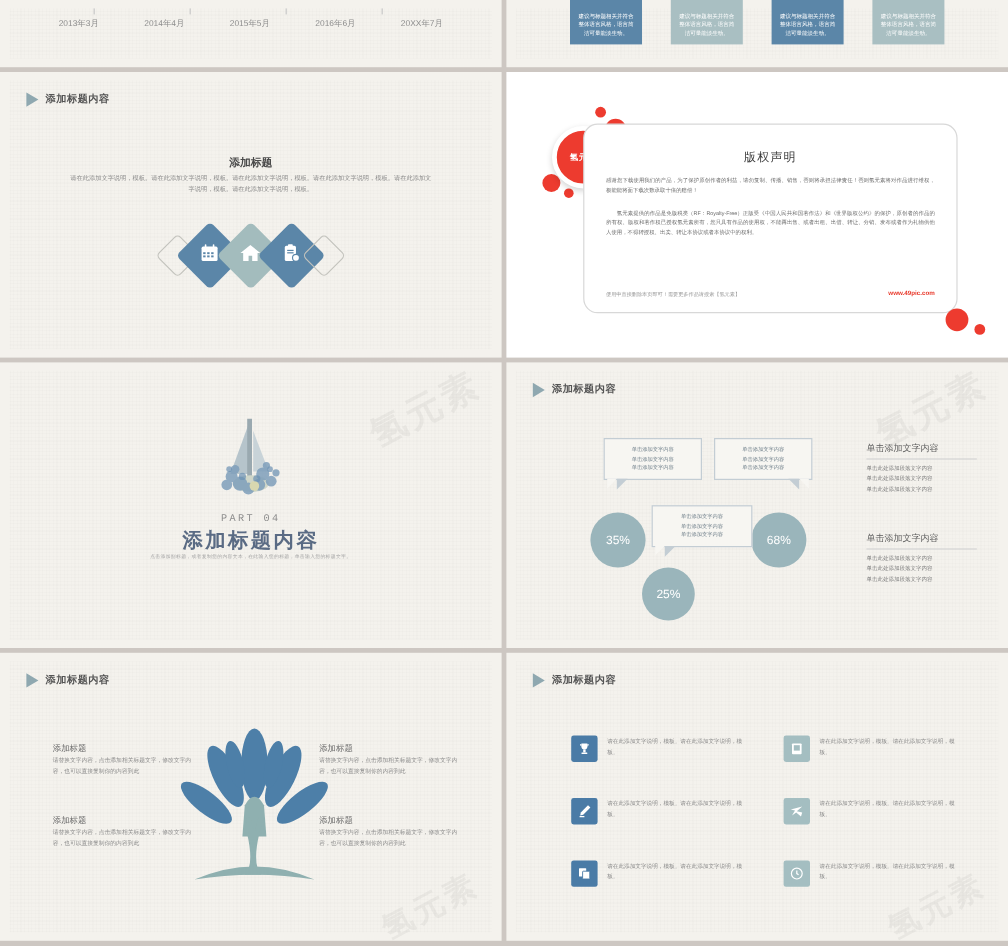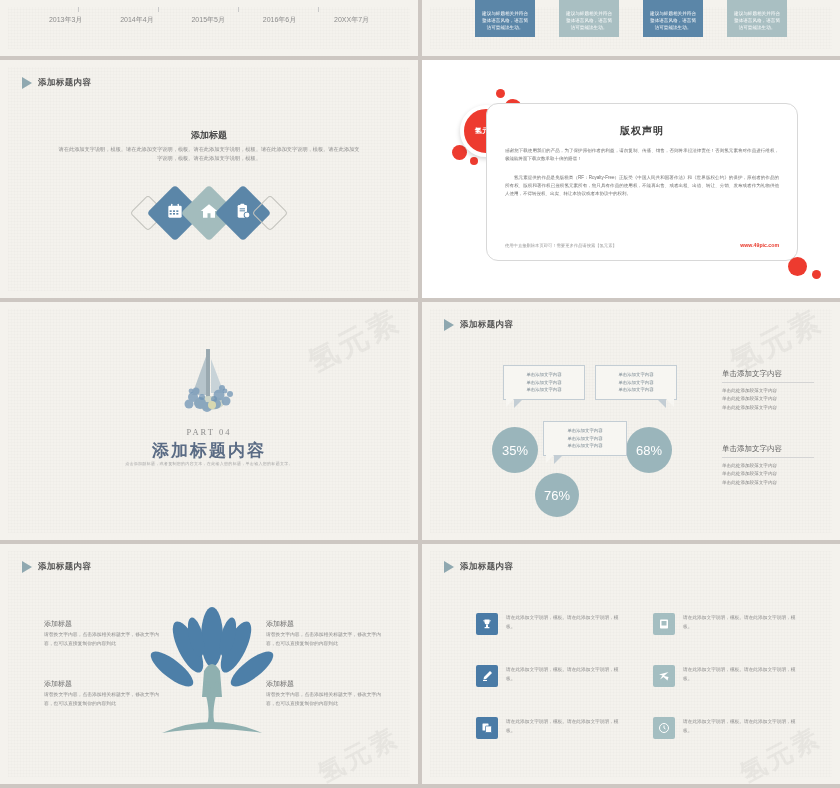--- a/index.html
+++ b/index.html
@@ -103,21 +103,21 @@
   .dia.teal{ background:#a3bcbd; }
   .dia .ic{ transform:rotate(-45deg); color:#fff; }
 
   
   .cp-box{
     position:absolute; left:56px; right:34px; top:36px; bottom:30px;
     border:1px solid #d8d8d8; border-radius:12px; background:#fff;
   }
   .cp-title{
     text-align:center; margin-top:20px;
-    font-size:10px; font-weight:bold; color:#3b3b3b; letter-spacing:1px;
+    font-size:10px; font-weight:normal; color:#3b3b3b; letter-spacing:1px;
   }
   .cp-p{
     margin:9px 18px 0; font-size:4.5px; line-height:1.85; color:#6d6d6d;
     text-align:justify;
   }
   .cp-p.indent{ text-indent:9px; margin-top:10px; }
   .cp-foot{
     position:absolute; left:18px; right:18px; bottom:12px;
     display:flex; align-items:center; justify-content:space-between;
   }
@@ -133,37 +133,37 @@
     color:#fff; font-size:7px; font-weight:bold; letter-spacing:.5px;
   }
   .cp-bub-br{ position:absolute; right:6px; bottom:8px; width:40px; height:26px; }
 
   
   .s5-art{
     position:absolute; left:0; right:0; top:38px; text-align:center;
   }
   .s5-part{
     position:absolute; left:0; right:0; top:118px; text-align:center;
-    font-family:Liberation Serif, serif;
+    font-family:Liberation Mono, monospace;
     font-size:8.5px; color:#8d8d8d; letter-spacing:2px;
   }
   .s5-big{
     position:absolute; left:0; right:0; top:130px; text-align:center;
     font-size:17px; font-weight:bold; color:#5a6b84; letter-spacing:2px;
   }
   .s5-note{
     position:absolute; left:0; right:0; top:152px; text-align:center;
     font-size:4px; color:#a5a5a5; letter-spacing:.3px;
   }
 
   
   .pct{
     position:absolute; border-radius:50%; background:#9ab5bb;
     display:flex; align-items:center; justify-content:center;
-    color:#fff; font-size:13px;
+    color:#fff; font-size:10px;
   }
   .bubble{
     position:absolute; border:1px solid #c3cdd4; background:#f7f6f2;
     padding:5px 7px; font-size:4.4px; line-height:1.75; color:#6f7f8a;
     text-align:center;
   }
   .bubble .tail{
     position:absolute; width:0;height:0;
     border-top:9px solid #c3cdd4; border-right:9px solid transparent;
   }
@@ -340,21 +340,21 @@
 
   <div class="slide">
     <div class="inner">
       <div class="wm">氢元素</div>
       <div class="slide-head">
         <span class="tri"></span>
         <span class="htxt">添加标题内容</span>
       </div>
 
       <div class="pct" style="left:62px;top:118px;width:46px;height:46px">35%</div>
-      <div class="pct" style="left:105px;top:164px;width:44px;height:44px">76%</div>
+      <div class="pct" style="left:105px;top:164px;width:44px;height:44px">25%</div>
       <div class="pct" style="left:196px;top:118px;width:46px;height:46px">68%</div>
 
       <div class="bubble" style="left:73px;top:56px;width:82px">
         <div>单击添加文字内容</div>
         <div>单击添加文字内容</div>
         <div>单击添加文字内容</div>
         <span class="tail" style="left:10px;bottom:-9px">
             <i></i>
           </span>
       </div>

